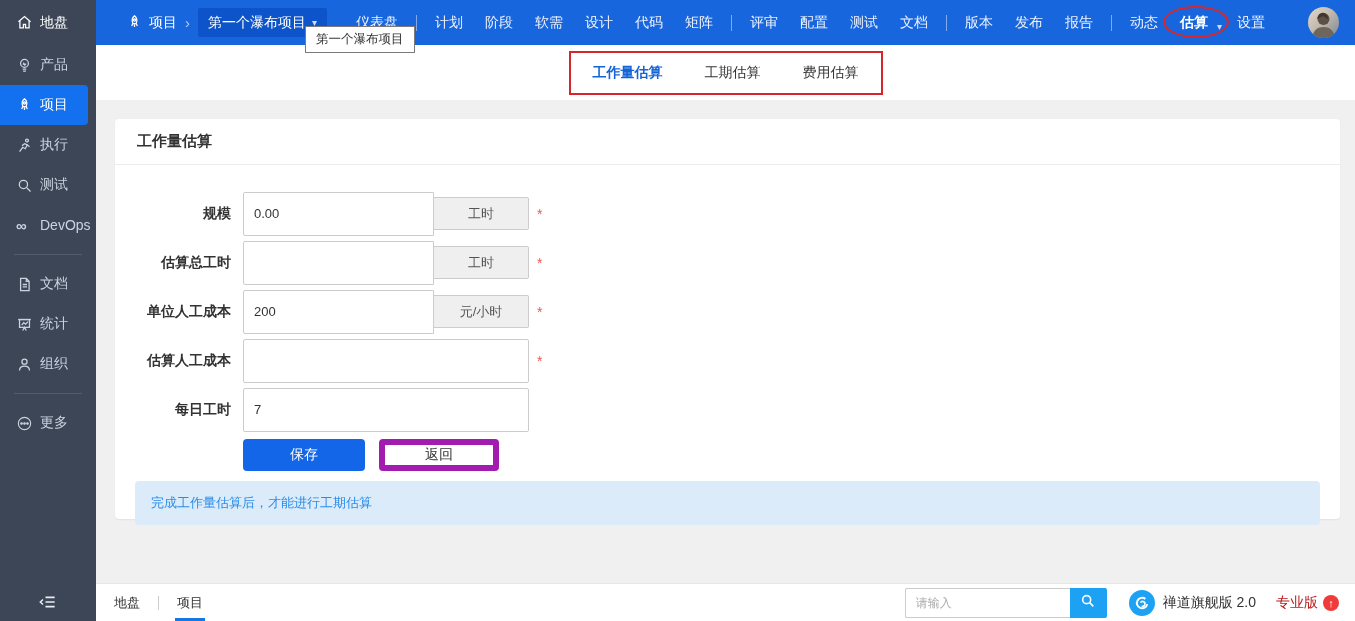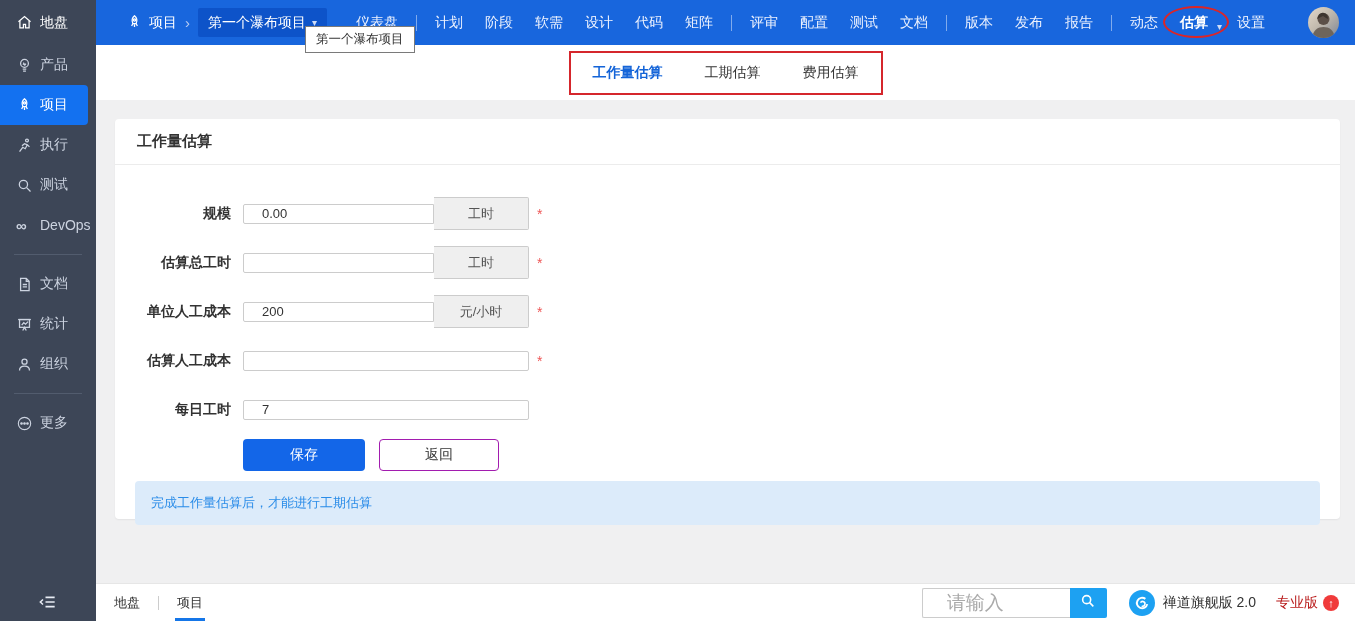--- a/index.html
+++ b/index.html
@@ -43,40 +43,40 @@
   .tab { font-size:14px; color:#333; cursor:pointer; white-space:nowrap; }
   .tab.active { color:#1464d8; font-weight:bold; }
 
   
   .content { position:absolute; left:96px; top:100px; width:1259px; height:483px; background:#f0f0f1; }
   .panel { margin:19px 15px 0 19px; height:400px; background:#fff; border-radius:4px; box-shadow:0 1px 2px rgba(0,0,0,.06); }
   .panel-header { height:46px; display:flex; align-items:center; padding:0 22px; font-size:15px; font-weight:bold; color:#333; border-bottom:1px solid #ececec; }
   .form { padding-top:16px; }
   .row { display:flex; align-items:center; margin-bottom:13px; height:33px;margin-top:16px; }
   .row-label { width:128px; padding-right:12px; text-align:right; font-weight:bold; color:#333; font-size:14px; }
-  .inp { height:20px; border:1px solid #ccc; padding:0 18px; font-size:13px; color:#333; outline:none;
+  .inp { height:44px; border:1px solid #ccc; padding:0 10px; font-size:13px; color:#333; outline:none;
          font-family:"Liberation Sans","DejaVu Sans",sans-serif; }
   .inp.with-addon { width:191px; border-radius:2px 0 0 2px; }
   .inp.wide { width:286px; border-radius:2px; }
   .addon { width:95px; height:33px; border:1px solid #ccc; border-left:none; background:#efefef; color:#555;
            display:flex; align-items:center; justify-content:center; font-size:13px; border-radius:0 2px 2px 0; }
   .req { color:#ee5555; margin-left:8px; font-size:14px; }
   .btn-row { margin:12px 0 0 128px; display:flex; }
   .btn-save { width:122px; height:32px; background:#1366e8; border:none; border-radius:4px; color:#fff; font-size:14px; cursor:pointer; font-family:inherit; }
-  .btn-back { width:120px; height:32px; background:#fff; border:1px solid #a21caf; border-radius:4px; color:#333; font-size:14px; margin-left:14px; cursor:pointer; font-family:inherit; }
+  .btn-back { width:120px; height:32px; background:#fff; border:6px solid #a21caf; border-radius:4px; color:#333; font-size:14px; margin-left:14px; cursor:pointer; font-family:inherit; }
   .alert { margin:10px 20px 0 20px; background:#dcebfa; color:#2a8ce8; font-size:13px; padding:13px 16px; border-radius:4px; }
 
   
   .footer { position:absolute; left:96px; bottom:0; width:1259px; height:38px; background:#fff; border-top:1px solid #e6e6e6; display:flex; align-items:center; padding:0 16px; z-index:10; }
   .f-tab { height:100%; display:flex; align-items:center; font-size:13px; color:#333; cursor:pointer; padding:0 2px; }
   .f-tab.active { border-bottom:3px solid #1576e8; padding-top:3px; }
   .f-sep { width:1px; height:14px; background:#ccc; margin:0 16px; }
   .f-right { margin-left:auto; display:flex; align-items:center; }
   .search-box { display:flex; }
-  .search-input { width:148px; height:30px; border:1px solid #ccc; border-right:none; padding:0 24px; font-size:19px; outline:none; color:#333; border-radius:2px 0 0 2px; font-family:inherit; }
+  .search-input { width:165px; height:30px; border:1px solid #ccc; border-right:none; padding:0 10px; font-size:12px; outline:none; color:#333; border-radius:2px 0 0 2px; font-family:inherit; }
   .search-input::placeholder { color:#aaa; }
   .search-btn { width:37px; height:30px; background:#1da1f2; border:none; border-radius:0 2px 2px 0; display:flex; align-items:center; justify-content:center; cursor:pointer; }
   .search-btn svg { width:16px; height:16px; }
   .logo { width:26px; height:26px; border-radius:50%; background:#1da1f2; margin:0 8px 0 22px; display:flex; align-items:center; justify-content:center; }
   .logo svg { width:18px; height:18px; }
   .brand { font-size:14px; color:#333; }
   .edition { font-size:14px; color:#b91c1c; margin-left:20px; cursor:pointer; }
   .badge-up { width:16px; height:16px; border-radius:50%; background:#f03b3b; color:#fff; font-size:11px; line-height:16px; text-align:center; margin-left:5px; font-weight:bold; }
 </style>
 </head>

